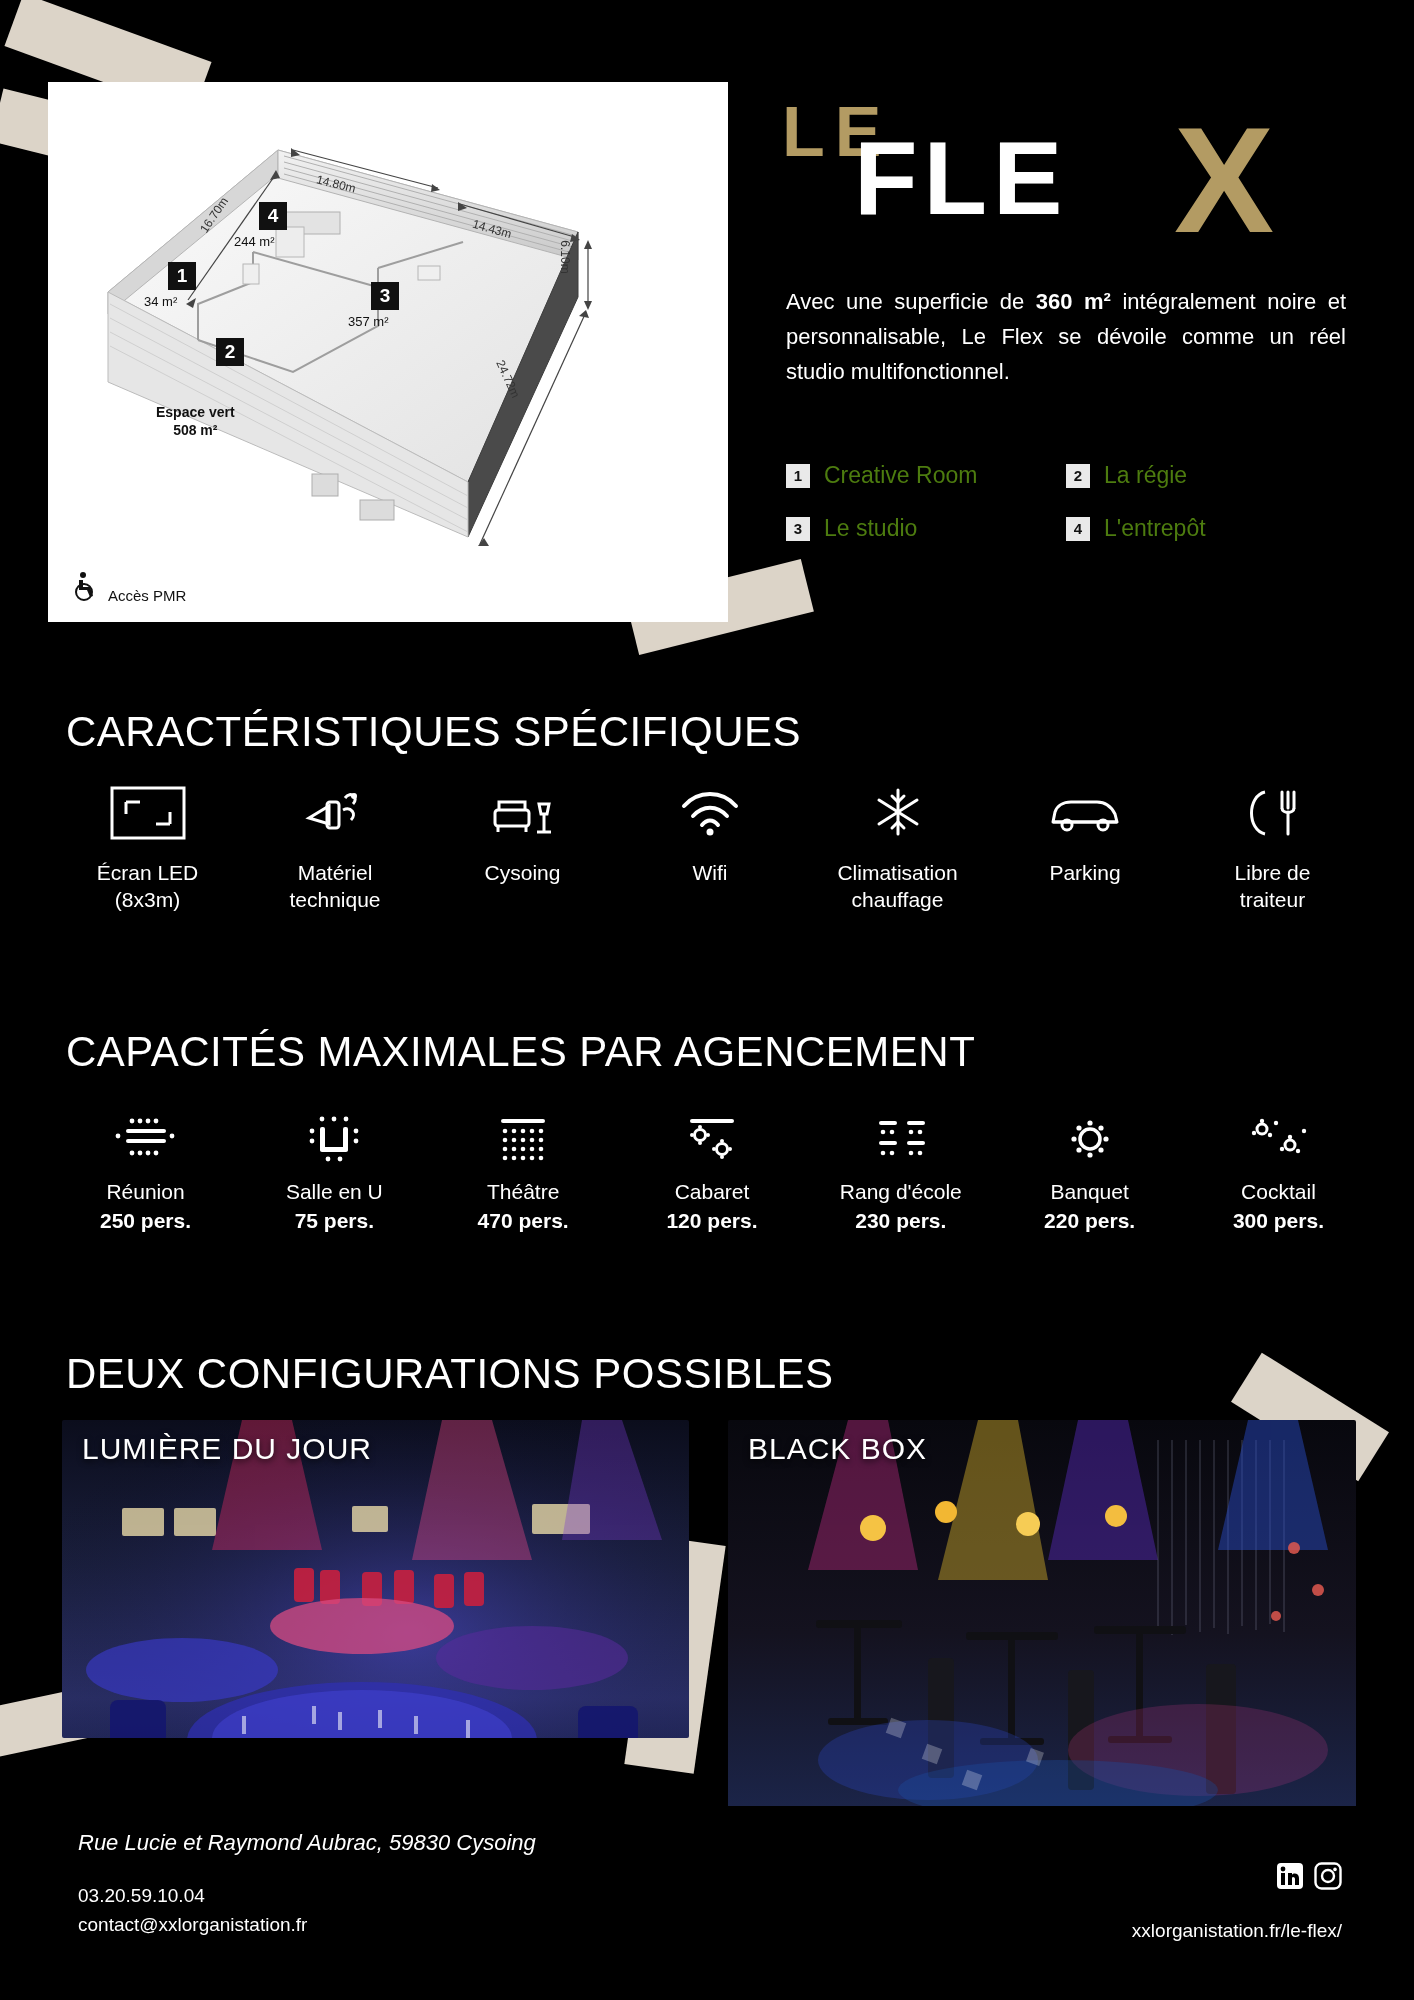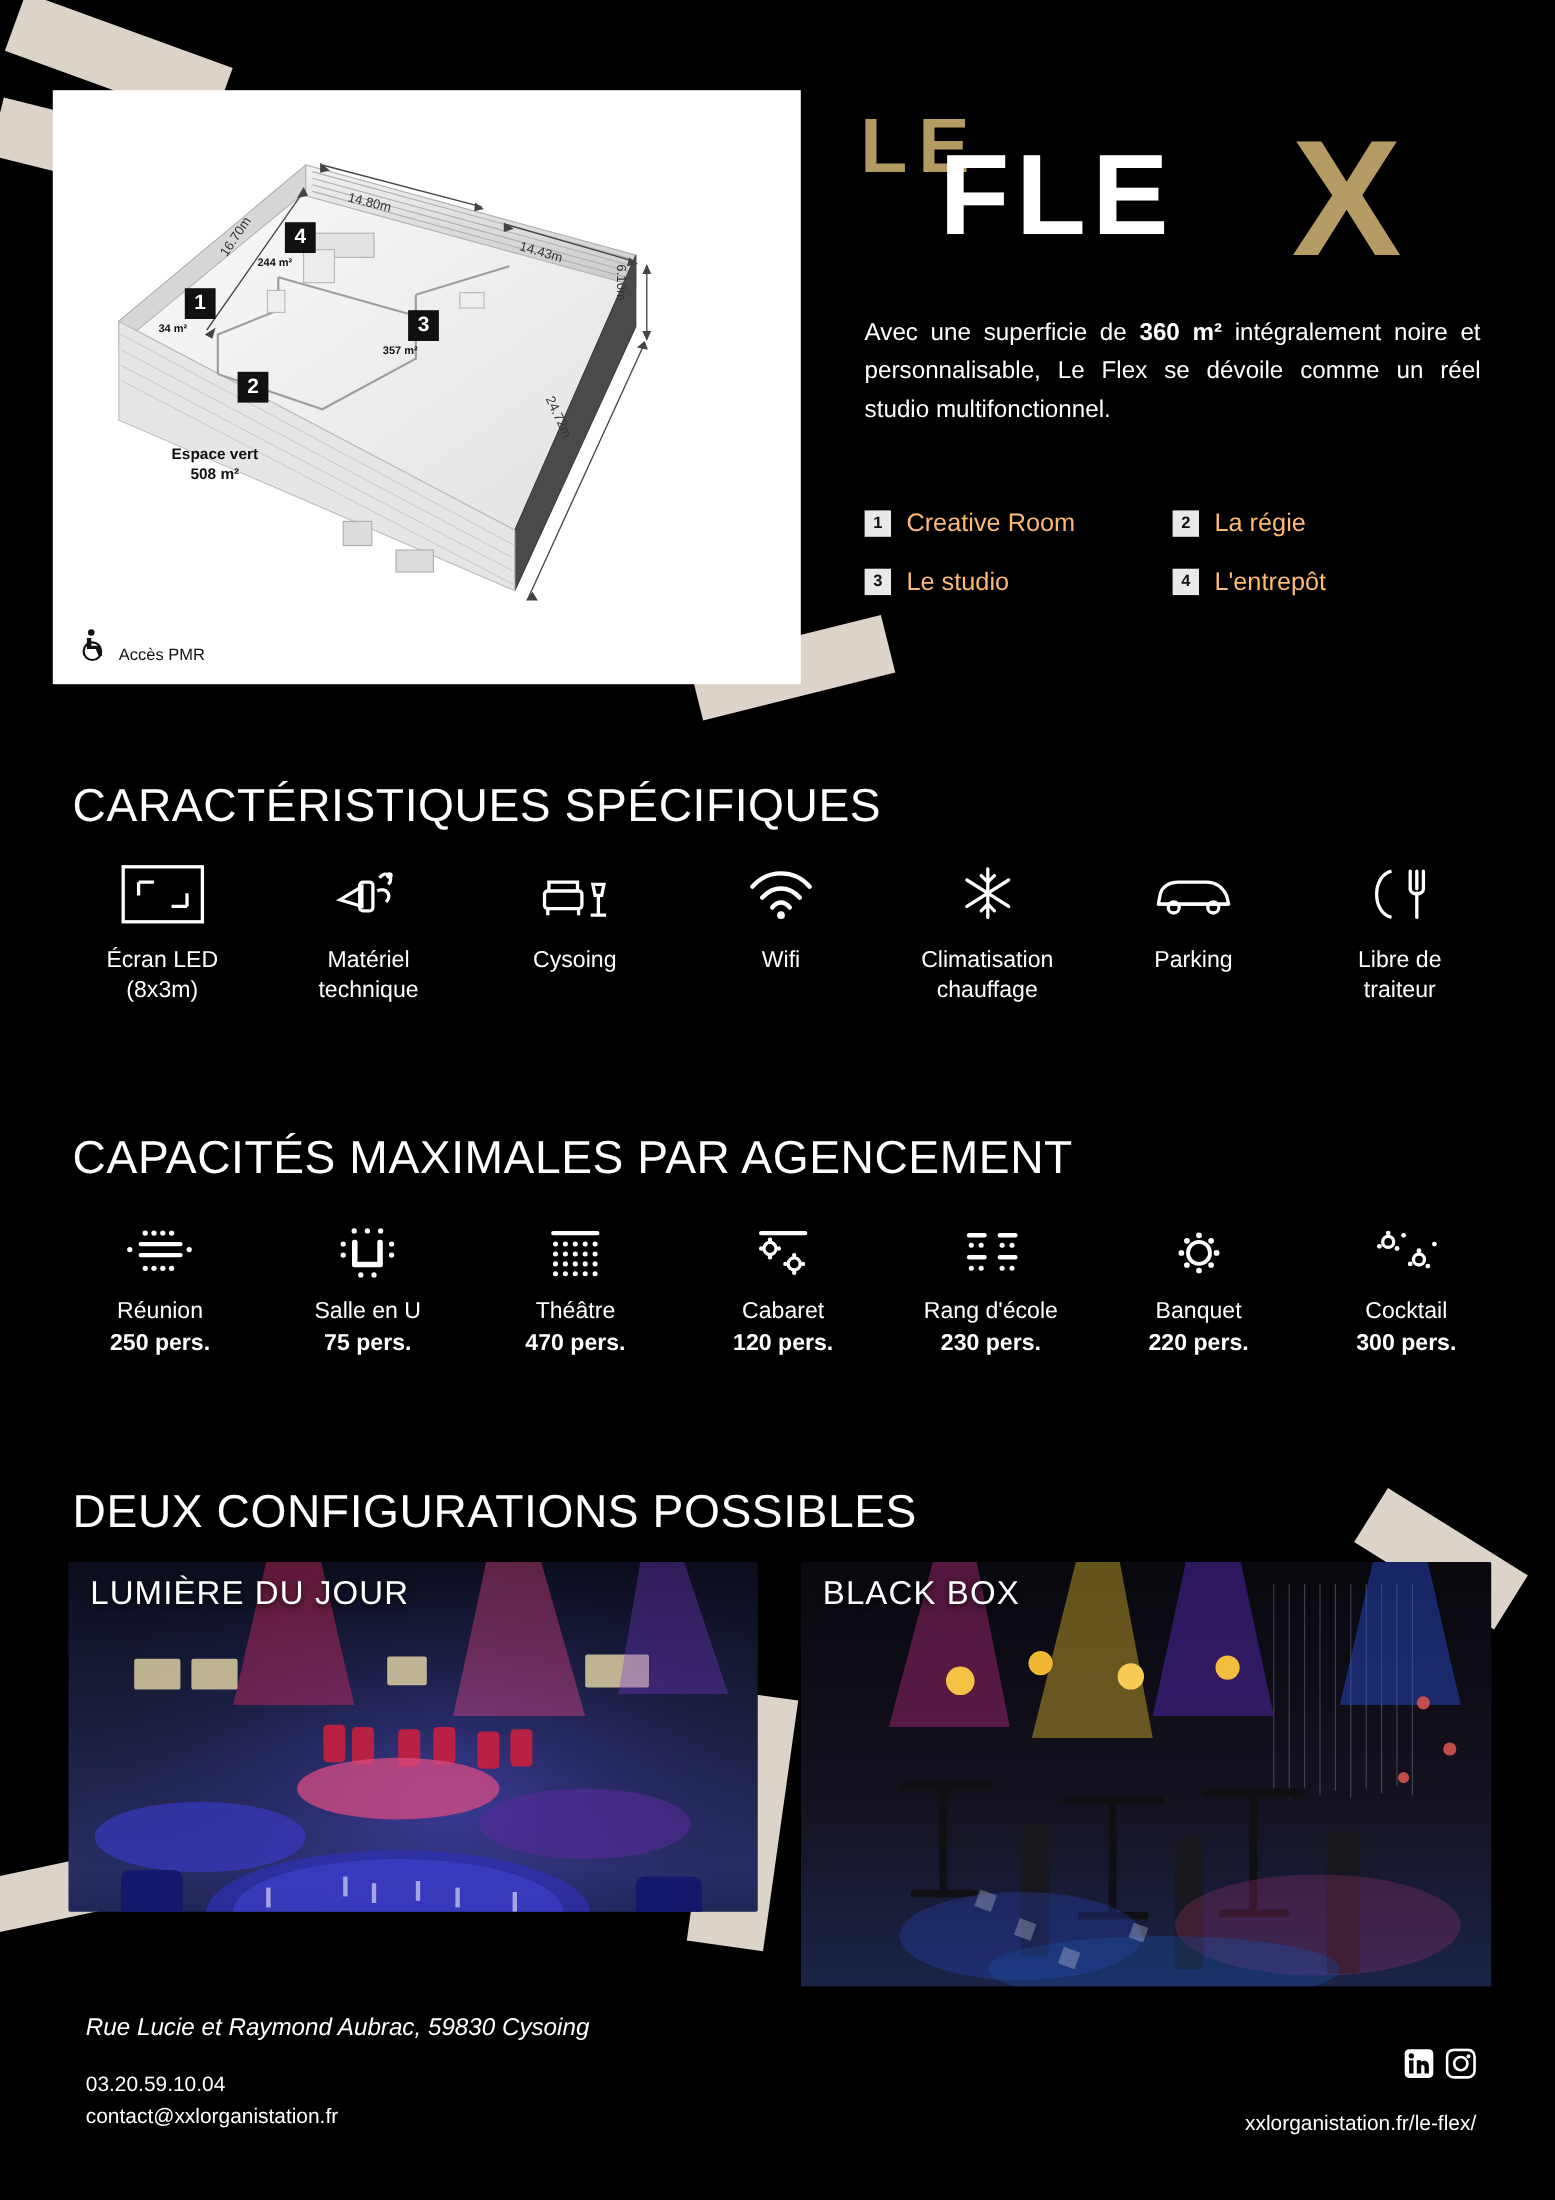--- a/index.html
+++ b/index.html
@@ -33,21 +33,21 @@
     background: #fff;
     z-index: 3;
   }
   .plan-svg { position: absolute; inset: 0; width: 100%; height: 100%; }
   .plan-badge {
     position: absolute; background: #111; color: #fff;
     font-size: 19px; font-weight: 700; width: 28px; height: 28px;
     display: flex; align-items: center; justify-content: center;
   }
   .plan-area {
-    position: absolute; color: #111; font-size: 10px; font-weight: 700; white-space: nowrap;
+    position: absolute; color: #111; font-size: 13px; font-weight: 400; white-space: nowrap;
   }
   .plan-dim {
     position: absolute; color: #333; font-size: 12px; white-space: nowrap;
   }
   .plan-pmr {
     position: absolute; left: 22px; bottom: 18px;
     display: flex; align-items: center; gap: 8px;
     color: #111; font-size: 15px;
   }
   .espace-vert {
@@ -79,21 +79,21 @@
   .intro b { font-weight: 700; }
 
   .rooms { position: absolute; left: 786px; top: 462px; width: 560px; }
   .room-row { display: flex; margin-bottom: 26px; }
   .room { display: flex; align-items: center; gap: 14px; width: 50%; }
   .room .num {
     width: 24px; height: 24px; background: #e9e9e9; color: #111;
     font-size: 15px; font-weight: 700;
     display: flex; align-items: center; justify-content: center;
   }
-  .room .lbl { font-size: 23px; color: #fdba74; }
+  .room .lbl { font-size: 23px; color: #4d7c0f; }
 
   
   .sec-title {
     position: absolute; left: 66px;
     font-size: 42px; font-weight: 400; letter-spacing: .5px; color: #fff;
   }
   #t-carac { top: 708px; }
   #t-capa  { top: 1028px; }
   #t-conf  { top: 1350px; }
 

